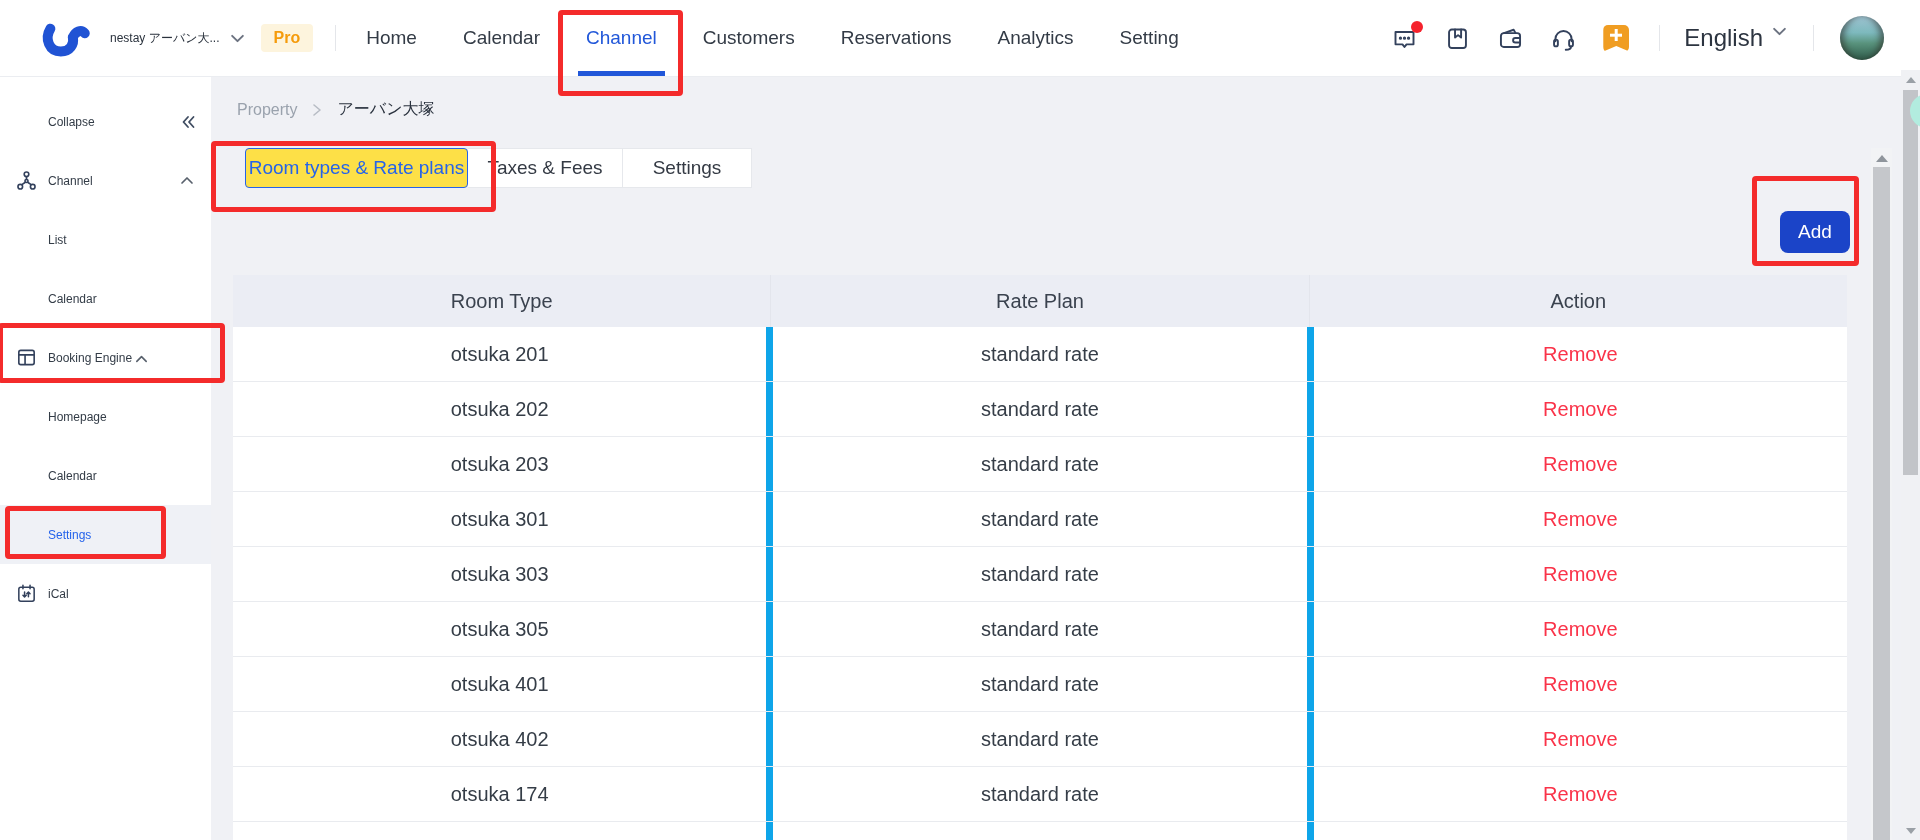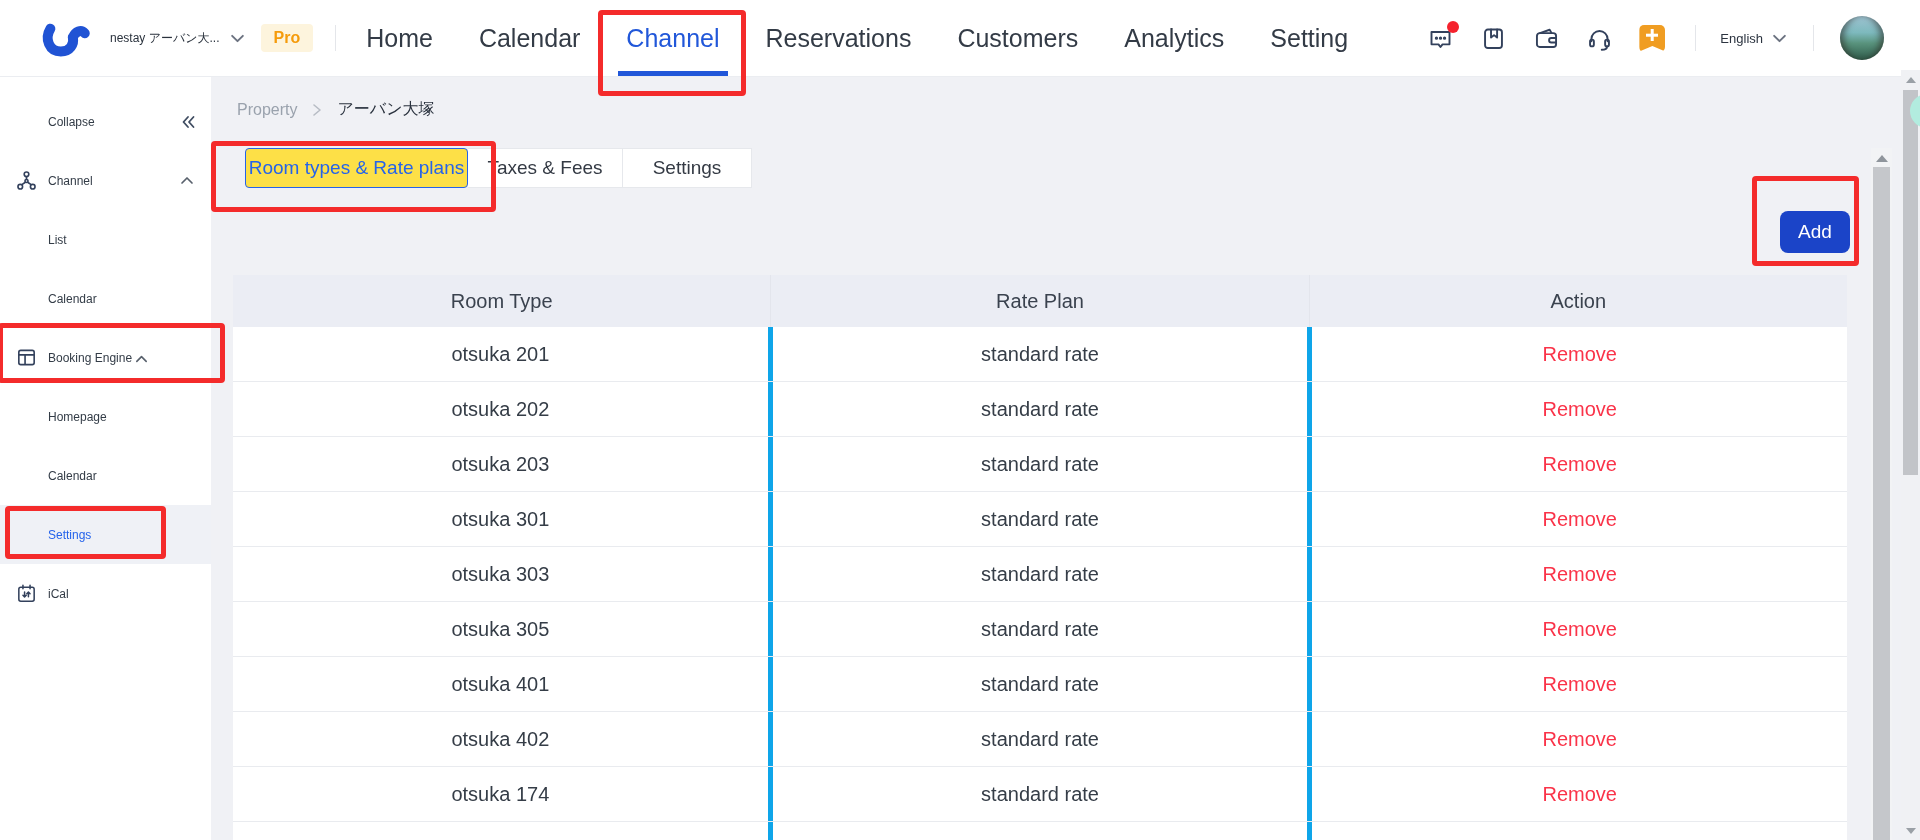--- a/index.html
+++ b/index.html
@@ -6,33 +6,33 @@
   html,body { width:1920px; height:840px; overflow:hidden; font-family:"Liberation Sans",sans-serif; background:#fff; position:relative; }
 
   
   .header { position:absolute; top:0; left:0; width:1920px; height:77px; background:#fff;
             border-bottom:1px solid #ebedf1; display:flex; align-items:center; z-index:20; }
   .logo { margin-left:40px; width:50px; height:50px; flex:0 0 auto; }
   .prop-select { display:flex; align-items:center; gap:10px; margin-left:20px; font-size:12px; color:#2a323d; cursor:pointer; }
   .pro-badge { background:#fdf4dd; color:#f59b0b; font-size:16px; font-weight:bold; padding:5px 13px; border-radius:4px; margin-left:16px; }
   .vdiv { width:1px; height:26px; background:#e4e6ea; margin:0 22px; }
   .nav { display:flex; align-self:stretch; align-items:stretch; gap:46px; margin-left:8px; }
-  .nav-item { display:flex; align-items:center; font-size:25px; color:#333b46; cursor:pointer; position:relative; }
+  .nav-item { display:flex; align-items:center; font-size:19px; color:#333b46; cursor:pointer; position:relative; }
   .nav-item.active { color:#2157d9; }
   .nav-underline { position:absolute; bottom:0; left:-8px; right:-8px; height:5px; background:#2157d9; }
   .hright { margin-left:auto; display:flex; align-items:center; padding-right:36px; }
   .hicon { width:27px; height:27px; position:relative; margin-right:26px; cursor:pointer; }
   .hicon svg { width:100%; height:100%; }
   .red-dot { position:absolute; top:-4px; right:-5px; width:12px; height:12px; border-radius:50%; background:#f5222d; }
   .orange-tag { width:26px; height:27px; background:#f09d22; border-radius:5px; position:relative;
                 clip-path:polygon(0 0,100% 0,100% 100%,50% 80%,0 100%); }
   .orange-tag:before, .orange-tag:after { content:""; position:absolute; background:#fff; left:50%; top:40%; }
   .orange-tag:before { width:12px; height:2.6px; transform:translate(-50%,-50%); }
   .orange-tag:after  { width:2.6px; height:12px; transform:translate(-50%,-50%); }
-  .lang { display:flex; align-items:flex-start; gap:9px; font-size:13px; color:#2c3440; cursor:pointer; }
+  .lang { display:flex; align-items:flex-start; gap:9px; font-size:24px; color:#2c3440; cursor:pointer; }
   .avatar { width:44px; height:44px; border-radius:50%; cursor:pointer;
             background:linear-gradient(180deg,#9fc3d2 0%,#7db9bd 38%,#59937d 62%,#2f5a49 100%);
             box-shadow:inset 8px 0 6px -4px rgba(40,35,30,.55), inset -8px 0 6px -4px rgba(40,35,30,.55); }
 
   
   .sidebar { position:absolute; top:77px; left:0; width:211px; bottom:0; background:#fff; z-index:10; padding-top:15px; }
   .side-item { height:59px; display:flex; align-items:center; position:relative; font-size:12px; color:#333c47; cursor:pointer; }
   .side-item .txt { margin-left:48px; }
   .side-item .licon { position:absolute; left:15px; width:23px; height:23px; }
   .side-item .licon svg { width:100%; height:100%; }
@@ -55,21 +55,21 @@
   .tab.t3 { width:130px; border-left:1px solid #e6e8ec; border-right:1px solid #e6e8ec; }
 
   .add-btn { position:absolute; left:1569px; top:134px; width:70px; height:42px; background:#1b44c8; color:#fff;
              border:none; border-radius:8px; font-size:19px; cursor:pointer; }
 
   .table { position:absolute; left:22px; top:198px; width:1614px; background:#fff; }
   .thead { display:flex; height:52px; background:#ebedf4; }
   .th { flex:1; display:flex; align-items:center; justify-content:center; font-size:20px; color:#3a424e; border-right:1px solid #e3e5ec; }
   .th:last-child { border-right:none; }
   .trow { display:flex; height:55px; background:#fff; border-bottom:1px solid #e9ebef; }
-  .td { flex:1; display:flex; align-items:center; justify-content:center; font-size:20px; color:#353d47; border-right:5px solid #0ea5e9; }
+  .td { flex:1; display:flex; align-items:center; justify-content:center; font-size:20px; color:#353d47; border-right:7px solid #0ea5e9; }
   .td:last-child { border-right:none; }
   .td.remove { color:#fa3349; cursor:pointer; }
   .trow.partial { height:18px; border-bottom:none; }
 
   
   .annot { position:absolute; border:5px solid #f42b2b; border-radius:4px; pointer-events:none; z-index:60; }
 
   
   .scroll-inner { position:absolute; left:1871px; top:148px; width:21px; height:692px; background:#f2f3f5; z-index:30; }
   .scroll-inner .arrow-up { position:absolute; top:7px; left:50%; transform:translateX(-50%);
@@ -110,24 +110,24 @@
       </div>
     <div class="nav-item">
         <span>Calendar</span>
       </div>
     <div class="nav-item active">
       <span>Channel</span>
       <div class="nav-underline"></div>
       <div class="annot" style="top:10px; bottom:-20px; left:-28px; right:-26px;"></div>
     </div>
     <div class="nav-item">
+        <span>Customers</span>
+      </div>
+    <div class="nav-item">
         <span>Reservations</span>
-      </div>
-    <div class="nav-item">
-        <span>Customers</span>
       </div>
     <div class="nav-item">
         <span>Analytics</span>
       </div>
     <div class="nav-item">
         <span>Setting</span>
       </div>
   </nav>
 
   <div class="hright">

